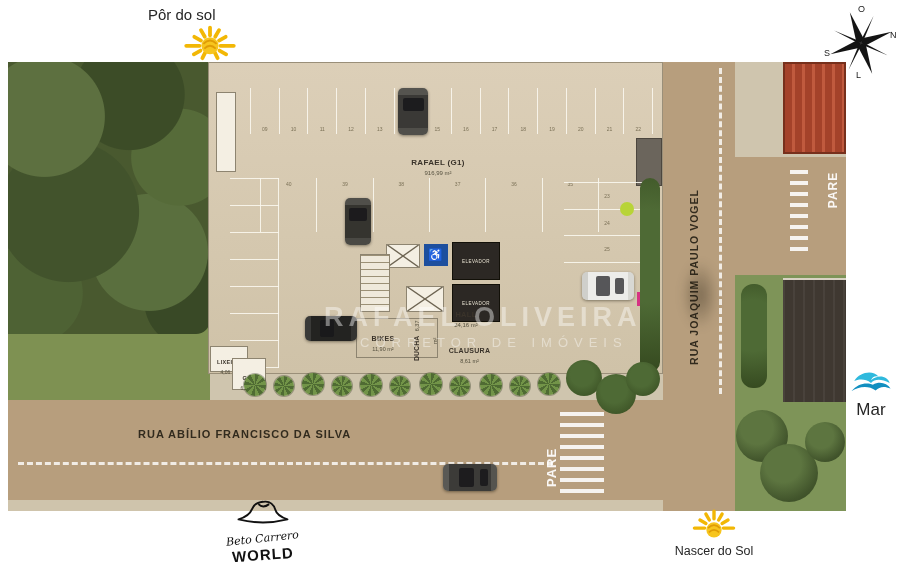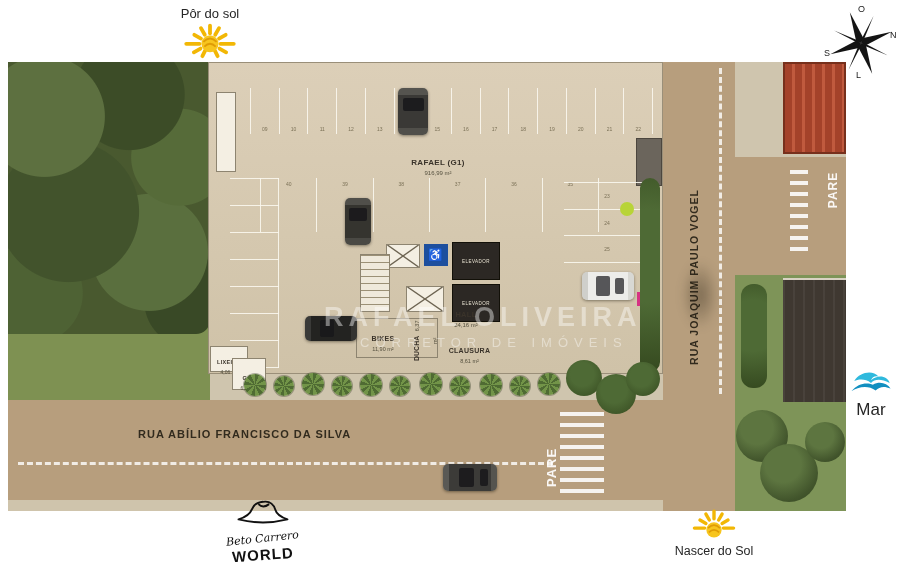--- a/index.html
+++ b/index.html
@@ -1,20 +1,20 @@
 <!DOCTYPE html>
 <html><head>
 <meta charset="utf-8">
 <style>
   html,body{margin:0;padding:0;background:#fff;}
   #page{position:relative;width:900px;height:563px;background:#ffffff;overflow:hidden;
         font-family:"Liberation Sans",sans-serif;color:#222;}
   .abs{position:absolute;}
   
-  .ann-label{font-size:13px;color:#262626;text-align:center;}
+  .ann-label{font-size:15px;color:#262626;}
   .small-label{font-size:12.5px;color:#262626;text-align:center;}
   
   #render{left:8px;top:62px;width:838px;height:449px;background:#cfc5ae;overflow:hidden;
           box-shadow:0 0 0 1px #b9ad95 inset;}
   
   .forest{background:#49592f;border-radius:0 0 14px 0;
     background-image:
       radial-gradient(circle at 18% 20%, #5d7040 0 60px, transparent 61px),
       radial-gradient(circle at 60% 12%, #3c4c27 0 55px, transparent 56px),
       radial-gradient(circle at 85% 35%, #566b39 0 48px, transparent 49px),

